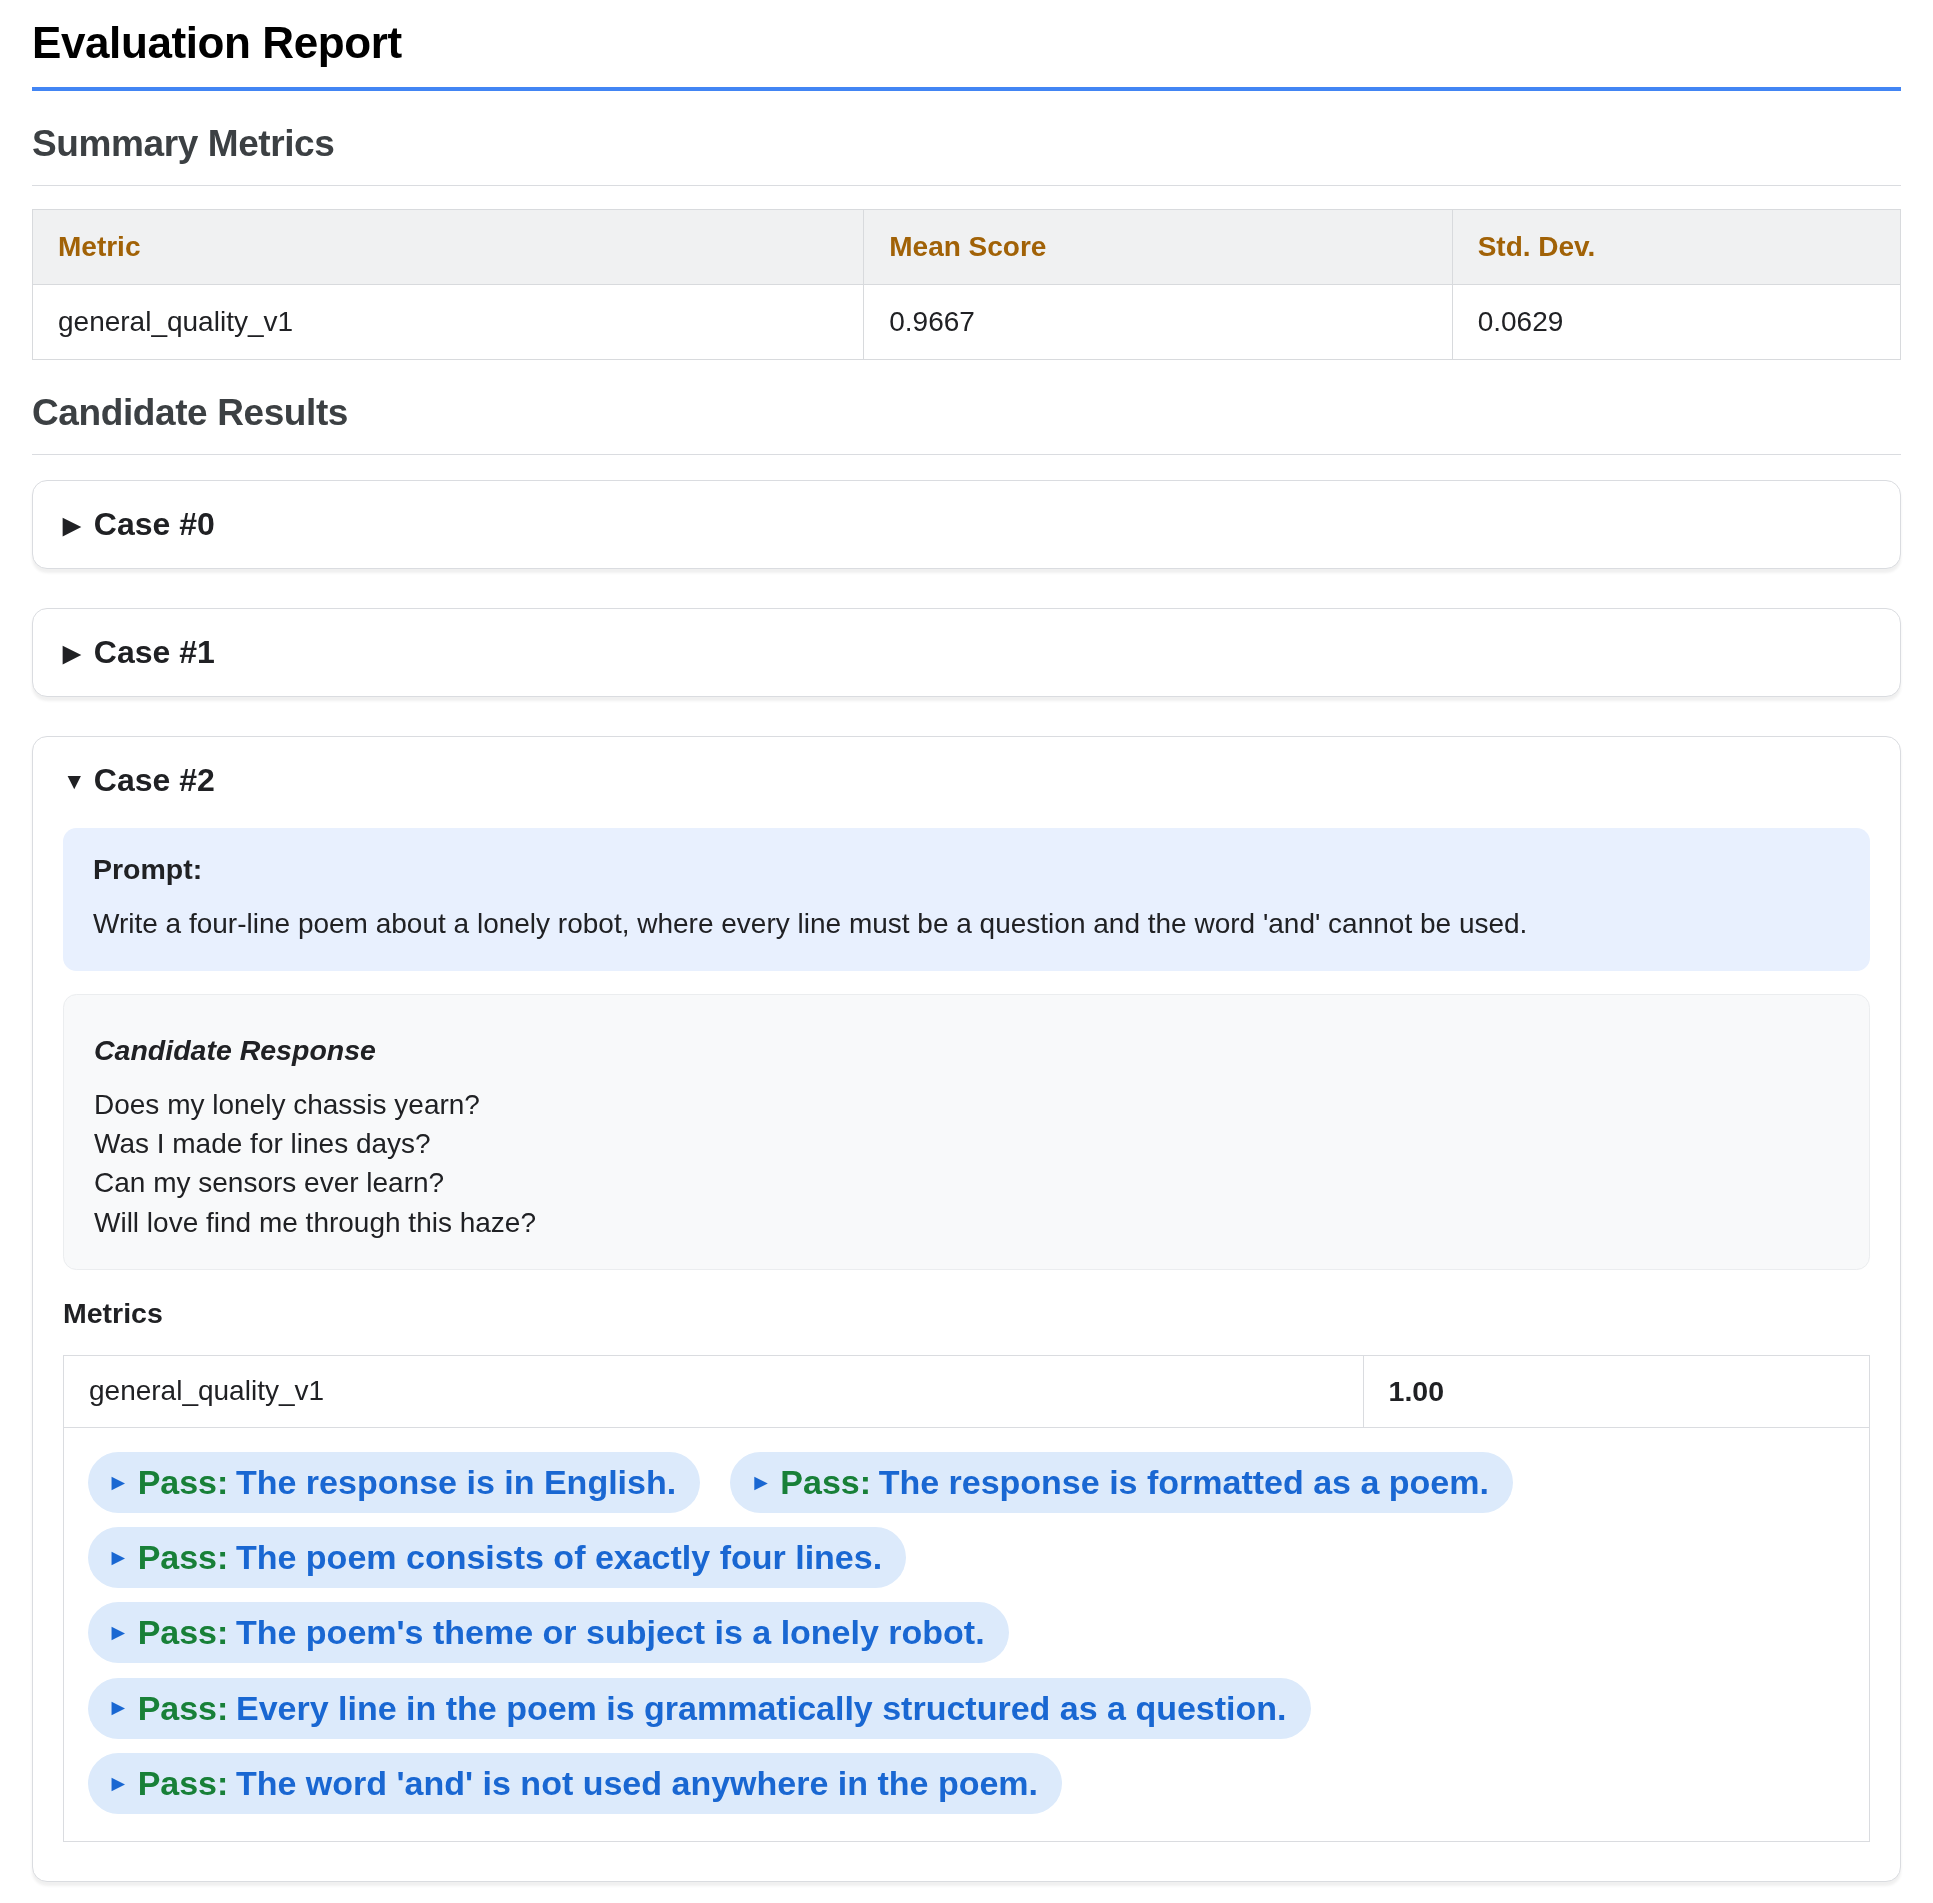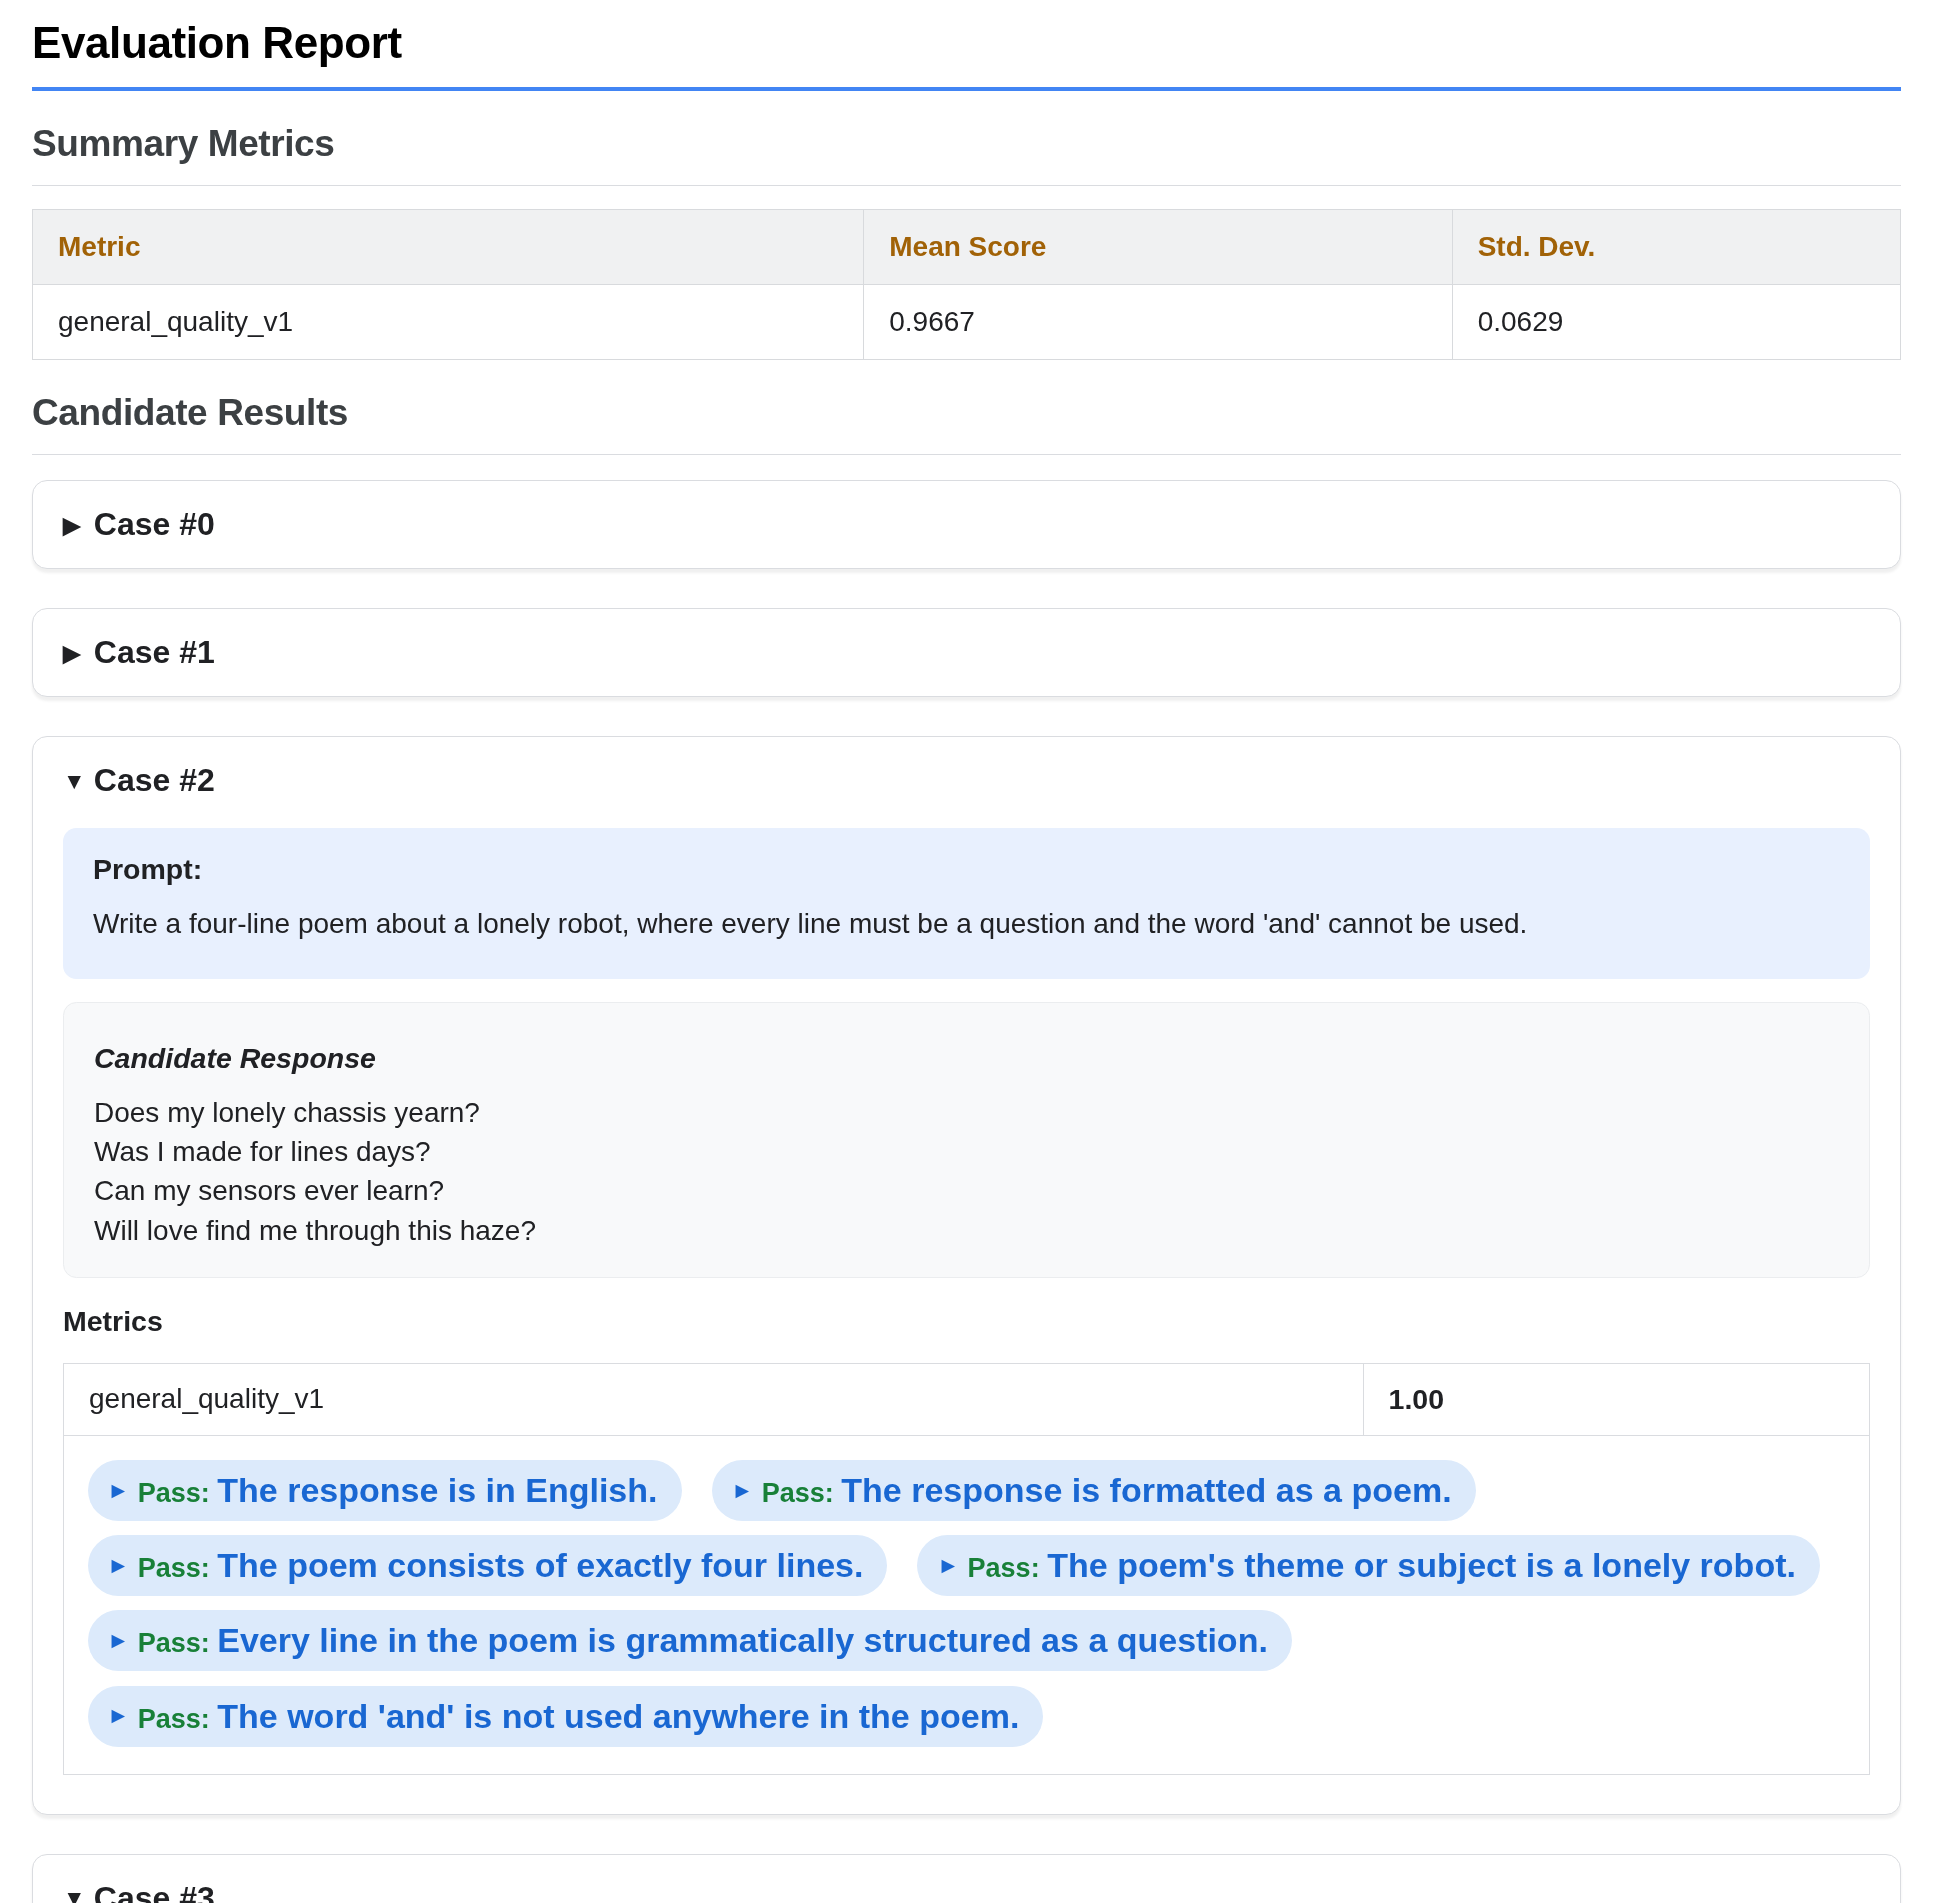--- a/index.html
+++ b/index.html
@@ -52,21 +52,21 @@
     display: flex; align-items: center; gap: 13.4px;
     padding: 25px 0; cursor: pointer;
     font-size: 32px; font-weight: 700; color: #202124;
   }
   .marker { font-size: 22.7px; color: #202124; line-height: 1; }
   .case-card.expanded .case-summary { gap: 8.4px; }
 
   
   .prompt-box {
     background: #e8f0fe; border-radius: 13.4px;
-    padding: 25px 30px 34px 30px;
+    padding: 25px 30px 26px 30px;
     margin: 3.4px 0 22.7px 0;
   }
   .box-label { font-size: 28.5px; font-weight: 700; margin-bottom: 18.5px; }
   .prompt-text { font-size: 28px; line-height: 1.45; }
   .prompt-box.tall { padding-bottom: 109px; }
 
   
   .candidate-box {
     background: #f8f9fa; border: 1.7px solid #ebedef; border-radius: 13.4px;
     padding: 39px 30px 27px 30px;
@@ -91,21 +91,21 @@
     display: flex; flex-wrap: wrap; gap: 14.3px 30px;
     padding: 23.5px 23.5px 27px 23.5px;
   }
   .chip {
     display: inline-flex; align-items: center; gap: 12.6px;
     background: #dceafb; border-radius: 37px;
     padding: 11px 24px; cursor: pointer;
     white-space: nowrap;
   }
   .chip-marker { color: #1967d2; font-size: 17.6px; line-height: 1; }
-  .chip-pass, .chip-sep { color: #188038; font-weight: 700; font-size: 27px; }
+  .chip-pass, .chip-sep { color: #188038; font-weight: 700; font-size: 34px; }
   .chip-sep { margin-right: 7.6px; }
   .chip-desc { color: #1967d2; font-weight: 600; font-size: 34px; }
 </style>
 </head>
 <body>
 
 <div class="page">
 
   <h1 class="report-title">Evaluation Report</h1>
 

